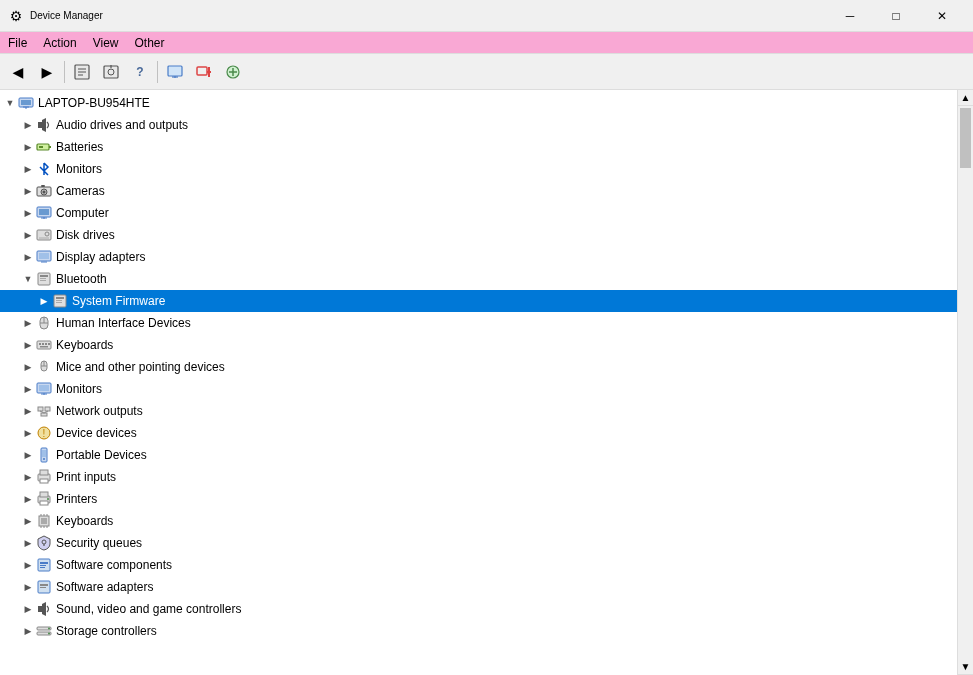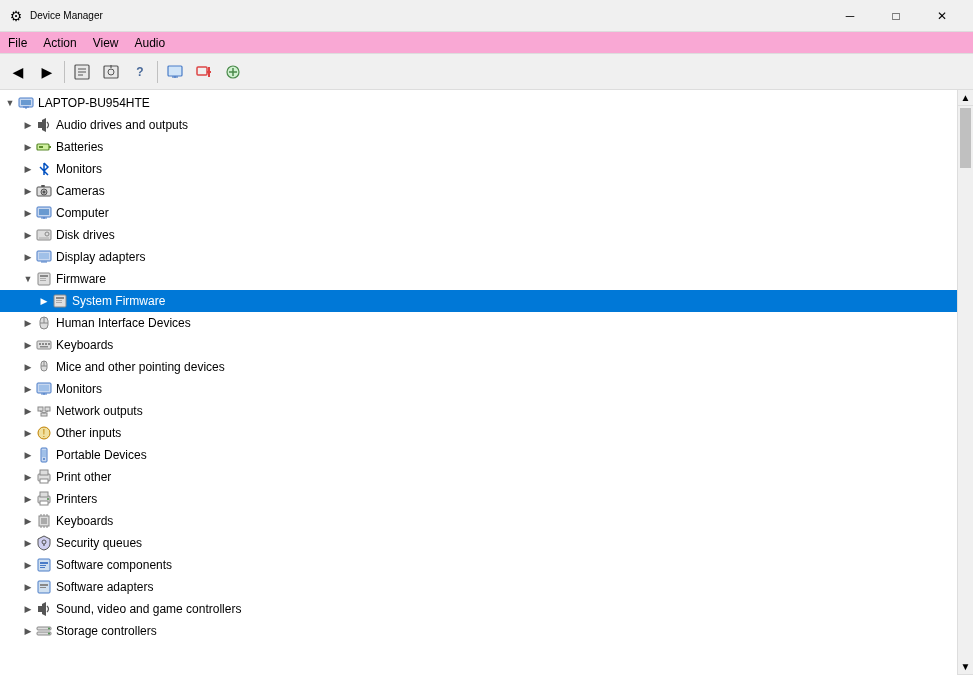--- a/index.html
+++ b/index.html
@@ -196,21 +196,21 @@
     <button class="title-bar-btn">─</button>
     <button class="title-bar-btn">□</button>
     <button class="title-bar-btn close">✕</button>
   </div>
 </div>
 
 <div class="menu-bar">
   <div class="menu-item">File</div>
   <div class="menu-item">Action</div>
   <div class="menu-item">View</div>
-  <div class="menu-item">Audio</div>
+  <div class="menu-item">Other</div>
 </div>
 
 <div class="toolbar">
   <button class="toolbar-btn" title="Back">◀</button>
   <button class="toolbar-btn" title="Forward">▶</button>
   <div class="toolbar-separator"></div>
   <button class="toolbar-btn" title="Properties" style="font-size:12px;">
     <svg width="16" height="16" viewBox="0 0 16 16" fill="none" xmlns="http://www.w3.org/2000/svg">
       <rect x="1" y="1" width="14" height="14" rx="1" stroke="#555" stroke-width="1.2" fill="#e8e8e8"></rect>
       <line x1="4" y1="5" x2="12" y2="5" stroke="#555" stroke-width="1"></line>
@@ -347,21 +347,21 @@
         <div class="tree-item" style="padding-left: 20px;">
           <span class="tree-toggle" style="font-size: 9px; color: rgb(85, 85, 85);">▼</span>
           <span class="tree-icon">
             <svg width="16" height="16" viewBox="0 0 16 16" fill="none">
               <rect x="2" y="2" width="12" height="12" rx="1" fill="#e0e0e0" stroke="#888" stroke-width="1"></rect>
               <rect x="4" y="4" width="8" height="2" fill="#888"></rect>
               <rect x="4" y="7" width="6" height="1" fill="#aaa"></rect>
               <rect x="4" y="9" width="6" height="1" fill="#aaa"></rect>
             </svg>
           </span>
-          <span class="item-text">Firmware</span>
+          <span class="item-text">Bluetooth</span>
         </div>
         <div class="tree-item selected" style="padding-left: 36px;">
           <span class="tree-toggle" style="font-size: 9px; color: white;">▶</span>
           <span class="tree-icon">
             <svg width="16" height="16" viewBox="0 0 16 16" fill="none">
               <rect x="2" y="2" width="12" height="12" rx="1" fill="#e0e0e0" stroke="#888" stroke-width="1"></rect>
               <rect x="4" y="4" width="8" height="2" fill="#888"></rect>
               <rect x="4" y="7" width="6" height="1" fill="#aaa"></rect>
               <rect x="4" y="9" width="6" height="1" fill="#aaa"></rect>
             </svg>
@@ -430,21 +430,21 @@
           <span class="item-text">Network outputs</span>
         </div>
         <div class="tree-item" style="padding-left: 20px;">
           <span class="tree-toggle" style="font-size: 9px; color: rgb(85, 85, 85);">▶</span>
           <span class="tree-icon">
             <svg width="16" height="16" viewBox="0 0 16 16" fill="none">
               <circle cx="8" cy="8" r="6" fill="#f0e0a0" stroke="#c08000" stroke-width="1"></circle>
               <text x="8" y="12" text-anchor="middle" font-size="10" fill="#c08000">!</text>
             </svg>
           </span>
-          <span class="item-text">Other inputs</span>
+          <span class="item-text">Device devices</span>
         </div>
         <div class="tree-item" style="padding-left: 20px;">
           <span class="tree-toggle" style="font-size: 9px; color: rgb(85, 85, 85);">▶</span>
           <span class="tree-icon">
             <svg width="16" height="16" viewBox="0 0 16 16" fill="none">
               <rect x="5" y="1" width="6" height="14" rx="1" fill="#c8d8f0" stroke="#4a7cc7" stroke-width="1"></rect>
               <rect x="6" y="3" width="4" height="7" fill="#a0c0e8"></rect>
               <circle cx="8" cy="12" r="1" fill="#4a7cc7"></circle>
             </svg>
           </span>
@@ -452,21 +452,21 @@
         </div>
         <div class="tree-item" style="padding-left: 20px;">
           <span class="tree-toggle" style="font-size: 9px; color: rgb(85, 85, 85);">▶</span>
           <span class="tree-icon">
             <svg width="16" height="16" viewBox="0 0 16 16" fill="none">
               <rect x="2" y="5" width="12" height="7" rx="1" fill="#e0e0e0" stroke="#888" stroke-width="1"></rect>
               <rect x="4" y="1" width="8" height="5" fill="#ddd" stroke="#888" stroke-width="1"></rect>
               <rect x="4" y="10" width="8" height="4" fill="white" stroke="#888" stroke-width="1"></rect>
             </svg>
           </span>
-          <span class="item-text">Print other</span>
+          <span class="item-text">Print inputs</span>
         </div>
         <div class="tree-item" style="padding-left: 20px;">
           <span class="tree-toggle" style="font-size: 9px; color: rgb(85, 85, 85);">▶</span>
           <span class="tree-icon">
             <svg width="16" height="16" viewBox="0 0 16 16" fill="none">
               <rect x="2" y="5" width="12" height="7" rx="1" fill="#e0e0e0" stroke="#888" stroke-width="1"></rect>
               <rect x="4" y="1" width="8" height="5" fill="#ddd" stroke="#888" stroke-width="1"></rect>
               <rect x="4" y="10" width="8" height="4" fill="white" stroke="#888" stroke-width="1"></rect>
               <circle cx="12" cy="8" r="1" fill="#4a8a4a"></circle>
             </svg>

